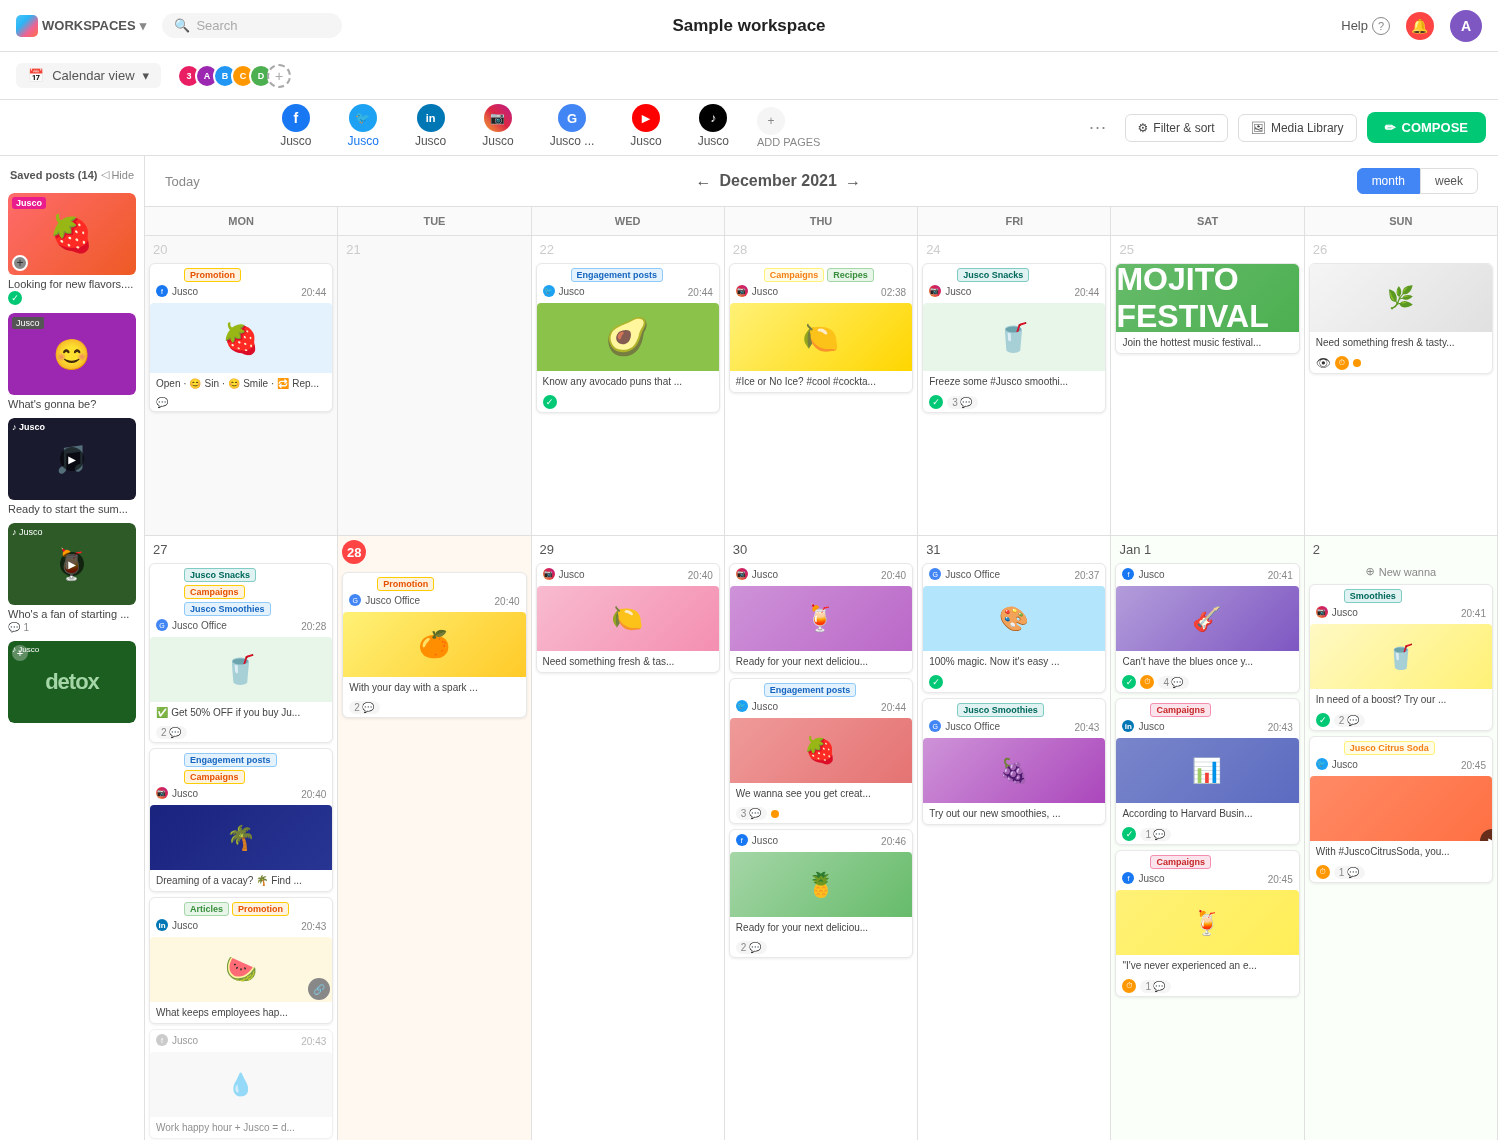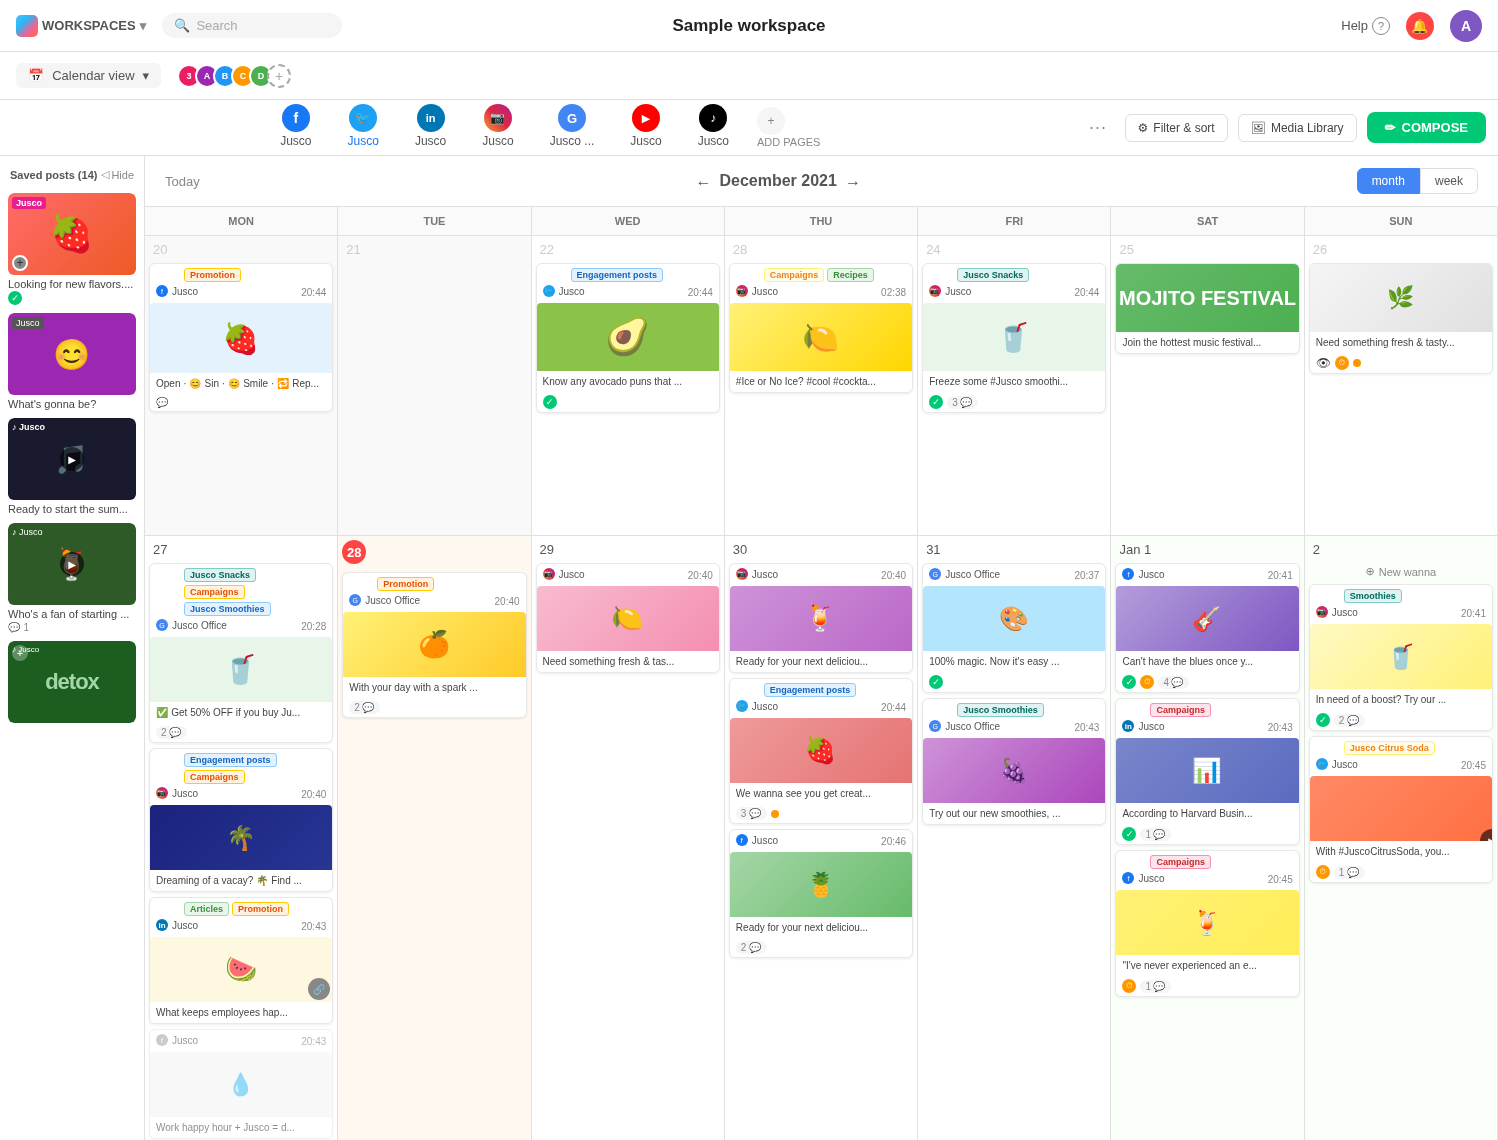--- a/index.html
+++ b/index.html
@@ -391,21 +391,21 @@
             <div class="check-icon">✓</div>
             <div class="comment-count">3 💬</div>
           </div>
         </div>
       </div>
 
       <div class="day-col">
         <div class="day-num" style="color:#ccc;">25</div>
         <div class="cal-card">
           <div class="card-img-div bg-mojito" style="height:68px;">
-            <span style="font-size:20px;color:white;font-weight:700;">MOJITO FESTIVAL</span>
+            <span style="font-size:32px;color:white;font-weight:700;">MOJITO FESTIVAL</span>
           </div>
           <div class="card-body">
             <div class="card-text">Join the hottest music festival...</div>
           </div>
         </div>
       </div>
 
       <div class="day-col">
         <div class="day-num" style="color:#ccc;">26</div>
         <div class="cal-card">

